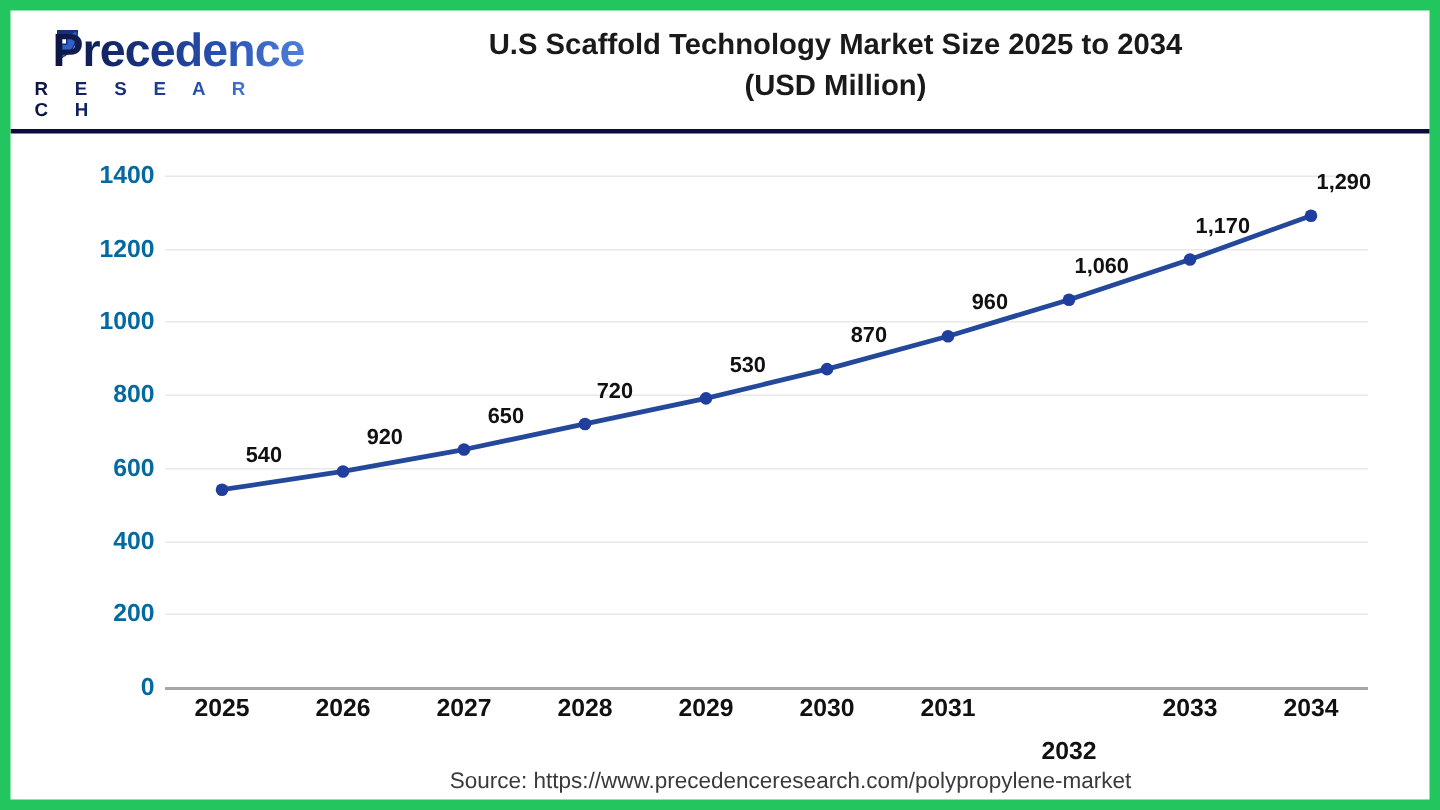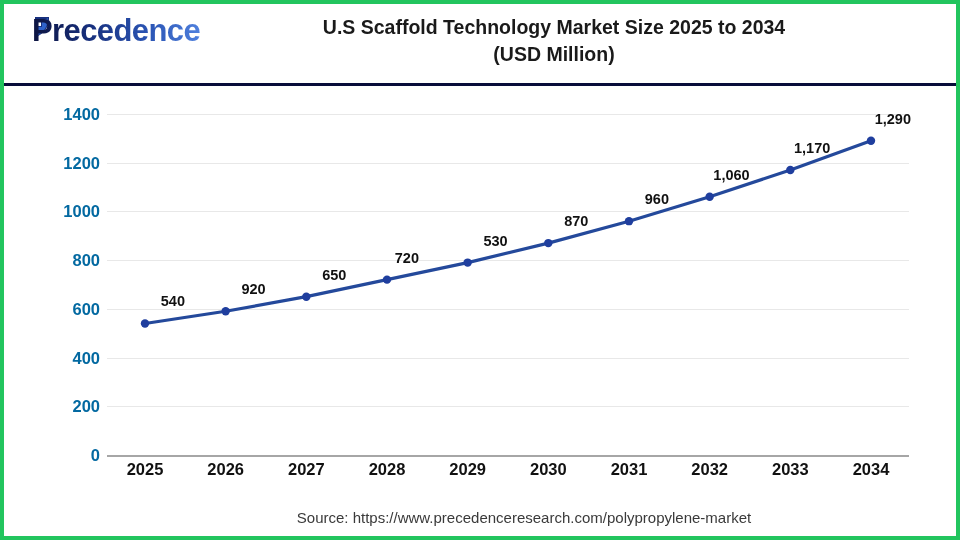--- a/index.html
+++ b/index.html
@@ -8,21 +8,21 @@
     background: #ffffff;
   }
   body {
     font-family: "Liberation Sans", sans-serif;
   }
   #page {
     position: relative;
     width: 960px;
     height: 540px;
     background: #ffffff;
-    border: 4px solid #22c55e;
+    border: 7px solid #22c55e;
     box-sizing: border-box;
     overflow: hidden;
   }
 
   
   #header {
     position: absolute;
     left: 0;
     top: 0;
     width: 958px;
@@ -164,20 +164,21 @@
 <div id="page">
 
   <div id="header">
 
     <div id="logo">
       <svg id="logo-leaf" viewBox="0 0 20 22">
         <path d="M3 1 L17 1 L17 3 C17 12 11 18 4 21 L4 10 L9 10 L9 6 L3 6 Z" fill="#17307e"></path>
         <path d="M16 2 C16 11 11 17 5 20 L5 11 L10 11 L10 5 Z" fill="#2f62c9"></path>
       </svg>
       <div id="logo-wordmark">Precedence</div>
+      <div id="logo-sub">R E S E A R C H</div>
     </div>
 
     <div id="chart-title">
       <div>U.S Scaffold Technology Market Size 2025 to 2034</div>
       <div>(USD Million)</div>
     </div>
 
     <div id="header-rule"></div>
   </div>
 
@@ -203,21 +204,21 @@
         <div class="ytick" style="top: 26px;">1400</div>
       </div>
     <div id="xtick-labels">
         <div class="xtick" style="left: 96px;">2025</div>
         <div class="xtick" style="left: 176.667px;">2026</div>
         <div class="xtick" style="left: 257.333px;">2027</div>
         <div class="xtick" style="left: 338px;">2028</div>
         <div class="xtick" style="left: 418.667px;">2029</div>
         <div class="xtick" style="left: 499.333px;">2030</div>
         <div class="xtick" style="left: 580px;">2031</div>
-        <div class="xtick" style="left: 660.667px;">2032</div>
+        <div class="xtick" style="left: 660.667px; margin-top: 29px;">2032</div>
         <div class="xtick" style="left: 741.333px;">2033</div>
         <div class="xtick" style="left: 822px;">2034</div>
       </div>
     <svg id="series-svg" viewBox="0 0 958 410" preserveAspectRatio="none">
       <polyline id="series-line" fill="none" stroke-width="3.2" stroke-linecap="round" stroke-linejoin="round" stroke="#24499b" points="141,235.47142857142856 221.66666666666669,223.29285714285714 302.33333333333337,208.67857142857142 383,191.62857142857143 463.6666666666667,174.57857142857142 544.3333333333334,155.09285714285713 625,133.17142857142858 705.6666666666667,108.81428571428575 786.3333333333334,82.02142857142854 867,52.792857142857144"></polyline>
       <g id="series-markers">
           <circle cx="141" cy="235.47142857142856" r="4.2" fill="#1f3e9e"></circle>
           <circle cx="221.66666666666669" cy="223.29285714285714" r="4.2" fill="#1f3e9e"></circle>
           <circle cx="302.33333333333337" cy="208.67857142857142" r="4.2" fill="#1f3e9e"></circle>
           <circle cx="383" cy="191.62857142857143" r="4.2" fill="#1f3e9e"></circle>

